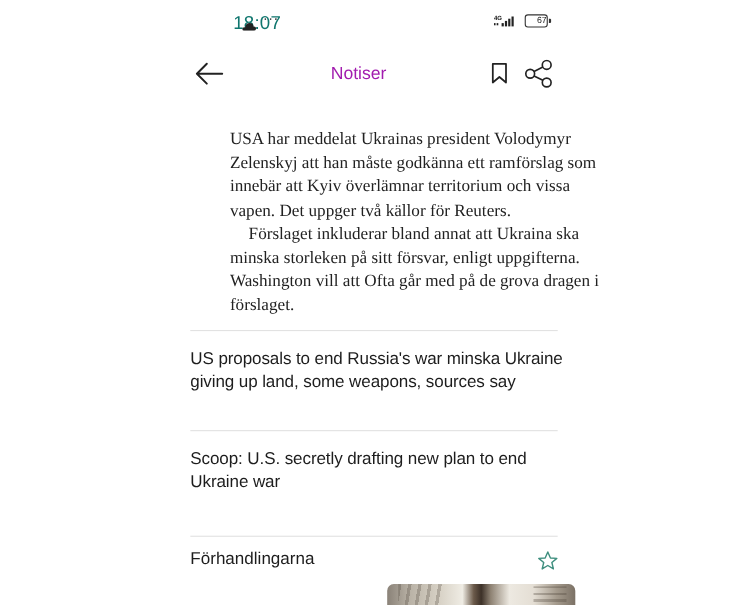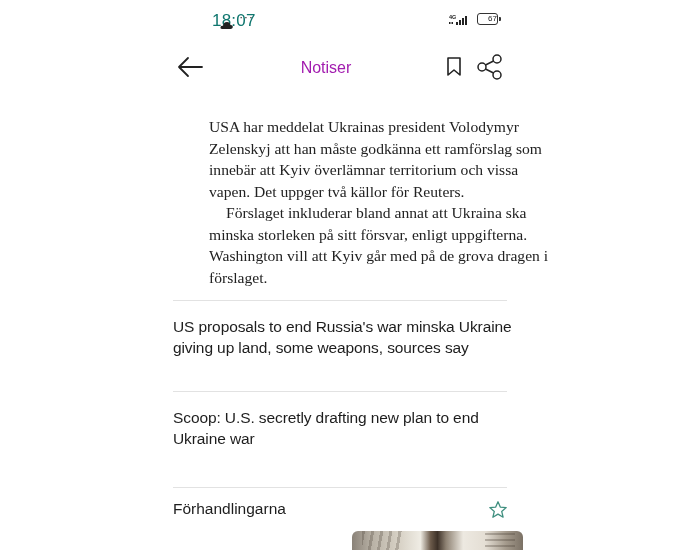--- a/index.html
+++ b/index.html
@@ -78,21 +78,21 @@
       <circle cx="21" cy="5" r="4" stroke="#222" stroke-width="1.5" fill="none"></circle>
       <circle cx="6" cy="13" r="4" stroke="#222" stroke-width="1.5" fill="none"></circle>
       <circle cx="21" cy="21" r="4" stroke="#222" stroke-width="1.5" fill="none"></circle>
       <path d="M9.5 11 L17.5 7 M9.5 15 L17.5 19" stroke="#222" stroke-width="1.5"></path>
     </svg>
   </div>
 </div>
 
 <div class="article">
   <p>USA har meddelat Ukrainas president Volodymyr Zelenskyj att han måste godkänna ett ramförslag som innebär att Kyiv överlämnar territorium och vissa vapen. Det uppger två källor för Reuters.</p>
-  <p class="indent">Förslaget inkluderar bland annat att Ukraina ska minska storleken på sitt försvar, enligt uppgifterna. Washington vill att Kyiv går med på de grova dragen i förslaget.</p>
+  <p class="indent">Förslaget inkluderar bland annat att Ukraina ska minska storleken på sitt försvar, enligt uppgifterna. Washington vill att Ofta går med på de grova dragen i förslaget.</p>
 </div>
 
 <div class="divider" style="top:300px;"></div>
 
 <div class="card" style="top:317px;">
   <div class="card-title">US proposals to end Russia's war minska Ukraine giving up land, some weapons, sources say</div>
 </div>
 
 <div class="divider" style="top:391px;"></div>
 

